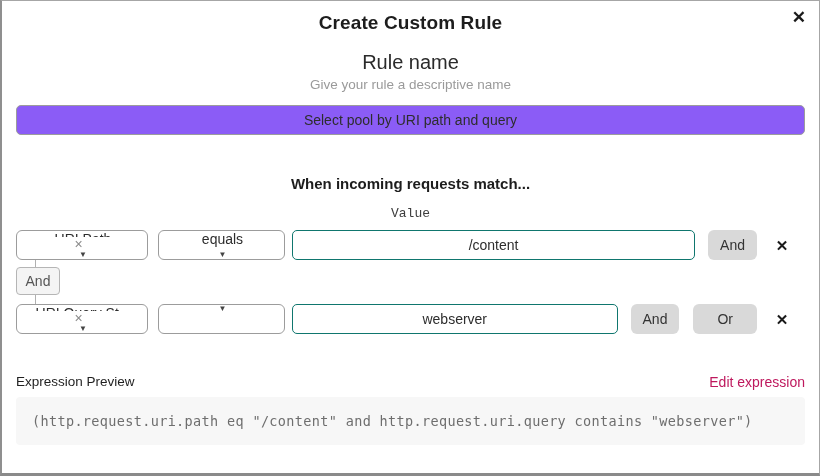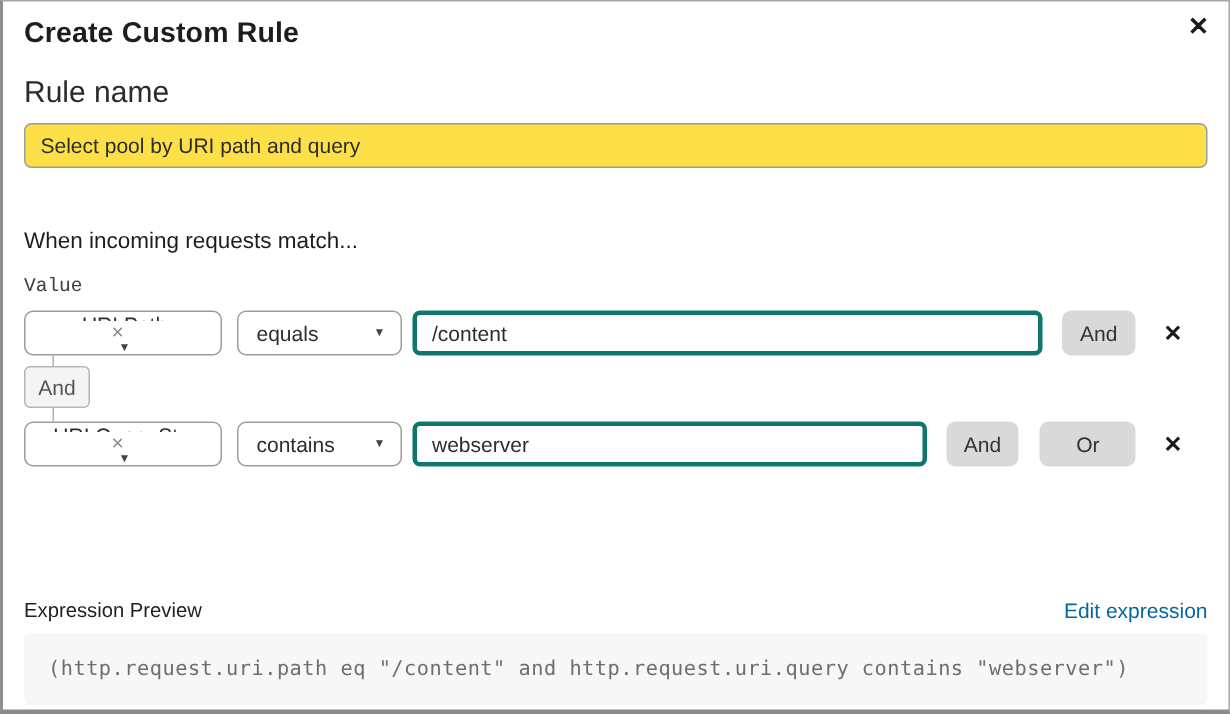--- a/index.html
+++ b/index.html
@@ -1,15 +1,15 @@
 <!DOCTYPE html>
 <html><head>
 <meta charset="utf-8">
 <style>
-  * { box-sizing: border-box; margin: 0; padding: 0; }
+  * { box-sizing: border-box; margin: 0; padding: 0; text-align: center; }
   html, body { background: #ffffff; }
   body {
     font-family: "Liberation Sans", sans-serif;
     width: 820px; height: 476px;
   }
   .dialog {
     position: relative;
     width: 820px; height: 476px;
     background: #fff;
     border: 1px solid #a6a6a6;
@@ -29,42 +29,42 @@
     background: none; border: none; cursor: pointer;
     font-size: 17px; font-weight: 700; color: #1a1a1a;
     line-height: 1; font-family: "Liberation Sans", sans-serif;
   }
   .rule-label { margin-top: 20px; font-size: 20px; line-height: 15px; color: #2b2b2b; }
   .rule-helper { margin-top: 7px; font-size: 13.5px; line-height: 16px; color: #9a9a9a; }
   .name-input {
     margin-top: 12px; width: 100%; height: 30px;
     border: 1px solid #9c9c9c; border-radius: 5px;
     padding: 0 10px; font-size: 14px; color: #2d2d2d;
-    font-family: "Liberation Sans", sans-serif; background: #fde047; outline: none;
+    font-family: "Liberation Sans", sans-serif; background: #8b5cf6; outline: none;
   }
-  .match-heading { margin-top: 41px; font-size: 15px; line-height: 15px; font-weight: 400; color: #1d1d1d; }
+  .match-heading { margin-top: 41px; font-size: 15px; line-height: 15px; font-weight: 700; color: #1d1d1d; }
   .col-labels { display: flex; margin-top: 16px; font-size: 13px; line-height: 14px; color: #3d3d3d; }
   .col-field { width: 142px; }
   .col-operator { width: 140px; }
   .col-value { flex: 1; font-family: Liberation Mono, monospace; }
   .cond-row { display: flex; align-items: center; margin-top: 9px; }
   .cond-row.second { margin-top: 0; }
   .select {
     height: 30px; border: 1px solid #9c9c9c; border-radius: 6px;
     background: #fff; display: flex; align-items: center;
     padding: 0 10px 0 12px; cursor: pointer;
   }
   .field-select { width: 132px; flex-direction: column; }
-  .operator-select { width: 110px; margin-left: 10px; }
+  .operator-select { width: 127px; margin-left: 10px; flex-direction: column; }
   .sel-text { flex: 1; font-size: 14px; color: #2d2d2d; white-space: nowrap; overflow: hidden; }
   .clear-x { color: #8a8a8a; font-size: 14px; line-height: 1; margin-right: 9px; cursor: pointer; }
   .caret { color: #444; font-size: 8px; line-height: 1; }
   .value-input {
     flex: 1; margin-left: 7px; height: 30px; min-width: 0;
-    border: 3px solid #0f766e; border-radius: 5px;
+    border: 1px solid #0f766e; border-radius: 5px;
     padding: 0 10px; font-size: 14px; color: #2d2d2d;
     font-family: "Liberation Sans", sans-serif; outline: none;
   }
   .conj-btn {
     height: 30px; padding: 0 12px; margin-left: 13px;
     background: #d9d9d9; border: none; border-radius: 6px;
     font-size: 14px; color: #333; cursor: pointer;
     font-family: "Liberation Sans", sans-serif;
   }
   .or-btn { margin-left: 14px; padding: 0 24px; }
@@ -77,23 +77,23 @@
   .connector { }
   .conn-line { width: 1px; background: #b0b0b0; margin-left: 19px; }
   .conn-line.top { height: 7px; }
   .conn-line.bottom { height: 9px; }
   .conn-badge {
     width: 44px; height: 28px;
     border: 1px solid #b5b5b5; border-radius: 4px; background: #f4f4f4;
     display: flex; align-items: center; justify-content: center;
     font-size: 14px; color: #555;
   }
-  .expr-header { margin-top: 88px; display: flex; justify-content: space-between; align-items: flex-end; }
+  .expr-header { margin-top: 40px; display: flex; justify-content: space-between; align-items: flex-end; }
   .expr-label { font-size: 13.5px; line-height: 16px; color: #1f1f1f; }
-  .edit-link { font-size: 14px; line-height: 16px; color: #0369a1; text-decoration: none; cursor: pointer; }
+  .edit-link { font-size: 14px; line-height: 16px; color: #be185d; text-decoration: none; cursor: pointer; }
   .code-box {
     margin-top: 7px; height: 48px;
     background: #f7f7f7; border-radius: 4px;
     display: flex; align-items: center; padding: 0 16px;
     overflow: hidden;
   }
   .code-text {
     font-family: "DejaVu Sans Mono", monospace;
     font-size: 13.5px; color: #6e6e6e; letter-spacing: 0.35px;
     white-space: nowrap;
@@ -101,20 +101,21 @@
 </style>
 </head>
 <body>
 
 <div class="dialog">
 
   <h1 class="dialog-title">Create Custom Rule</h1>
   <button class="close-btn">✕</button>
 
   <div class="rule-label">Rule name</div>
+  <div class="rule-helper">Give your rule a descriptive name</div>
   <input class="name-input" type="text" value="Select pool by URI path and query" style="">
 
   <div class="match-heading">When incoming requests match...</div>
 
   <div class="col-labels">
     <div class="col-value">Value</div>
   </div>
 
   
   <div class="cond-row">
@@ -140,21 +141,20 @@
   </div>
 
   
   <div class="cond-row second">
     <div class="select field-select">
       <span class="sel-text">URI Query St...</span>
       <span class="clear-x">×</span>
       <span class="caret">▼</span>
     </div>
     <div class="select operator-select">
-      <span class="sel-text">contains</span>
       <span class="caret">▼</span>
     </div>
     <input class="value-input" type="text" value="webserver" style="">
     <button class="conj-btn">And</button>
     <button class="conj-btn or-btn">Or</button>
     <button class="remove-btn">✕</button>
   </div>
 
   <div class="expr-header">
     <div class="expr-label">Expression Preview</div>

